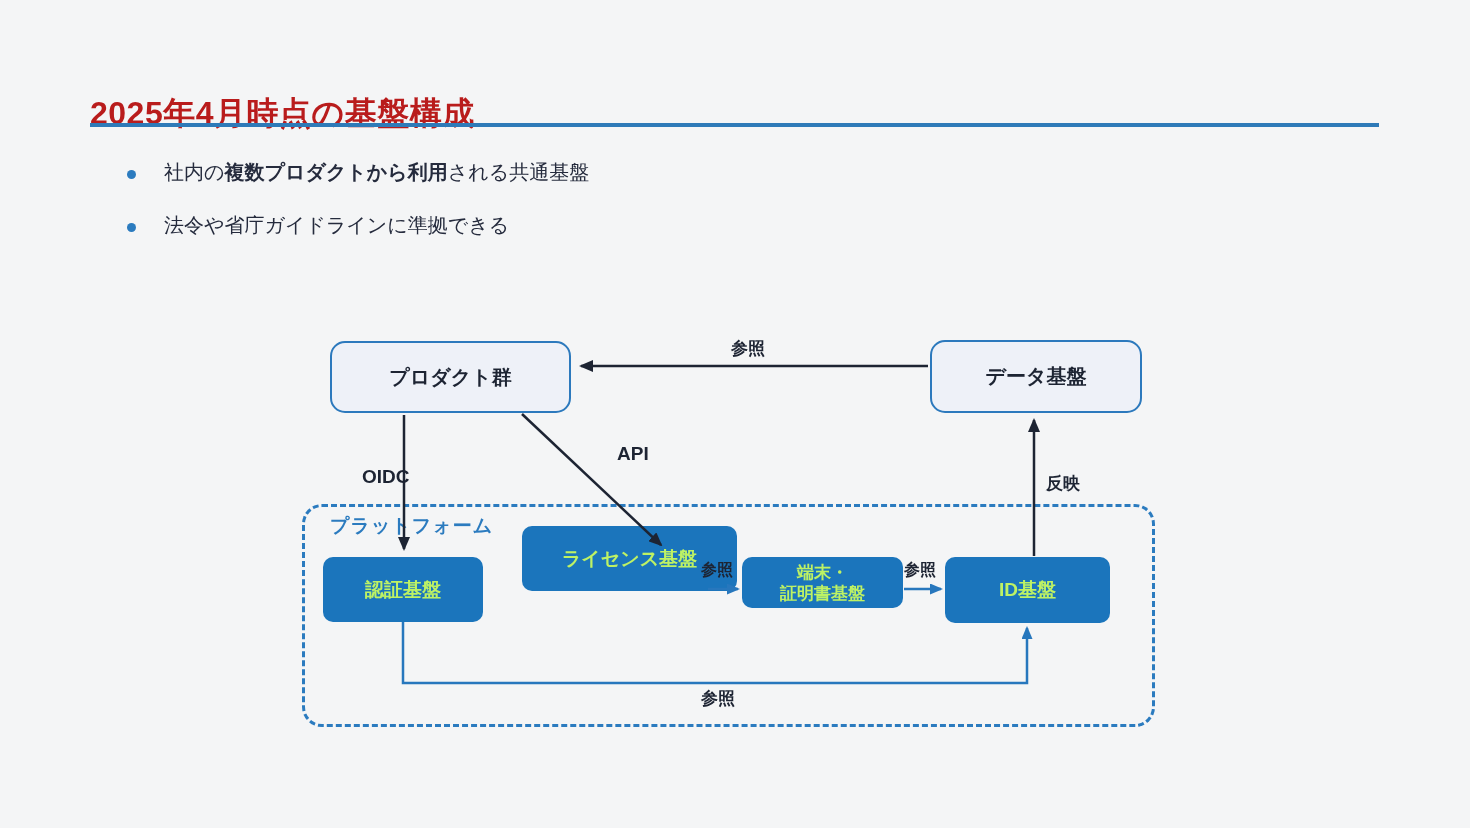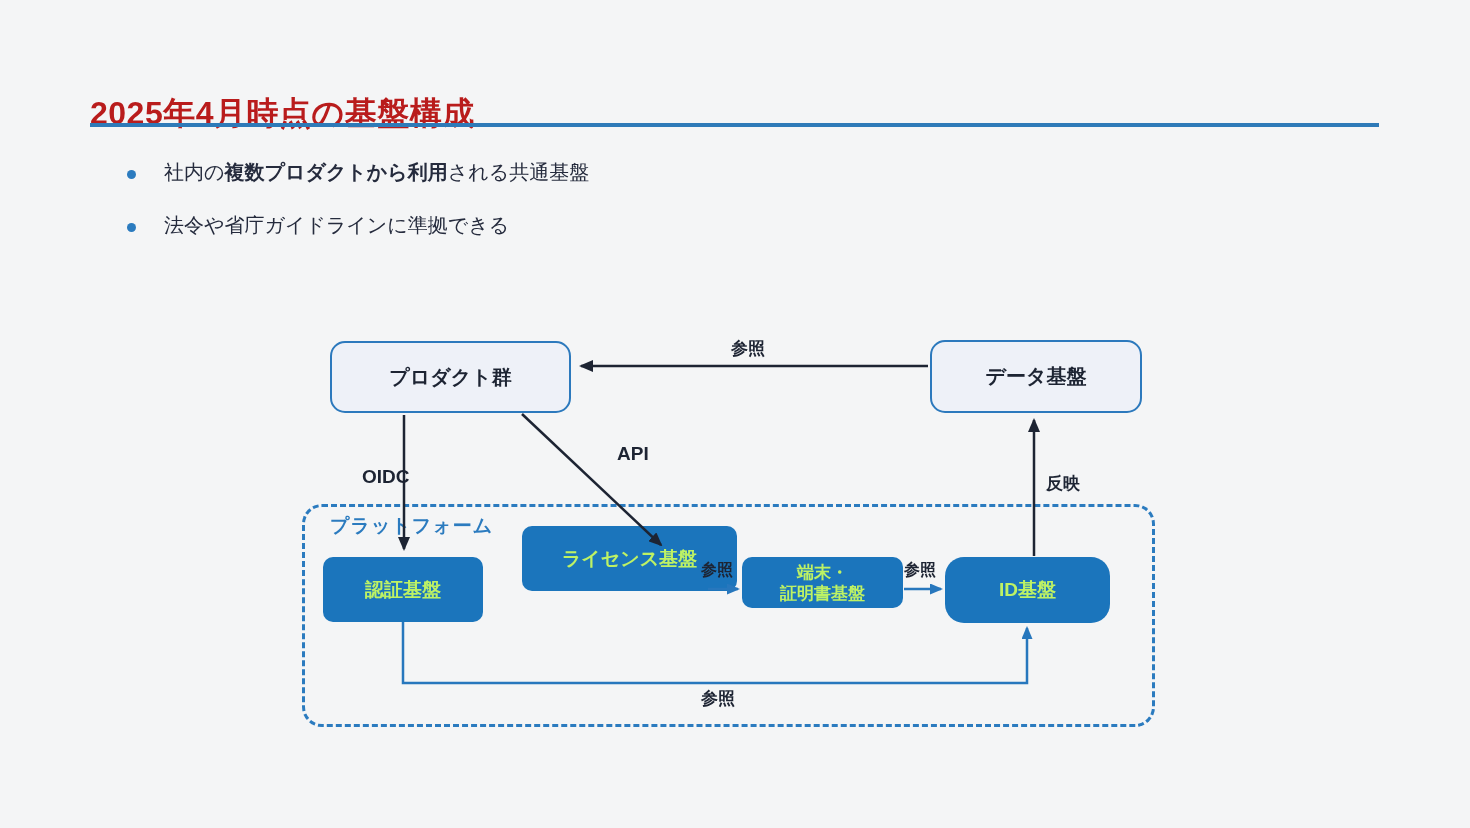--- a/index.html
+++ b/index.html
@@ -71,21 +71,21 @@
     box-sizing:border-box;
   }
   .platform-label{
     left:330px;top:513px;
     font-size:19px;font-weight:700;color:#2b7bbf;
     letter-spacing:1px;
   }
   #node-auth{left:323px;top:557px;width:160px;height:65px;}
   #node-license{left:522px;top:526px;width:215px;height:65px;}
   #node-device{left:742px;top:557px;width:161px;height:51px;font-size:17px;line-height:21px;}
-  #node-id{left:945px;top:557px;width:165px;height:66px;border-radius:19px;}
+  #node-id{left:945px;top:557px;width:165px;height:66px;}
 
   
   .edge-label{
     font-weight:700;color:#1d2433;
     text-align:center;
   }
   #lbl-ref-top{left:713px;top:337px;width:70px;font-size:17px;}
   #lbl-oidc{left:362px;top:466px;font-size:19px;}
   #lbl-api{left:617px;top:443px;font-size:19px;}
   #lbl-hanei{left:1046px;top:472px;font-size:17px;}

